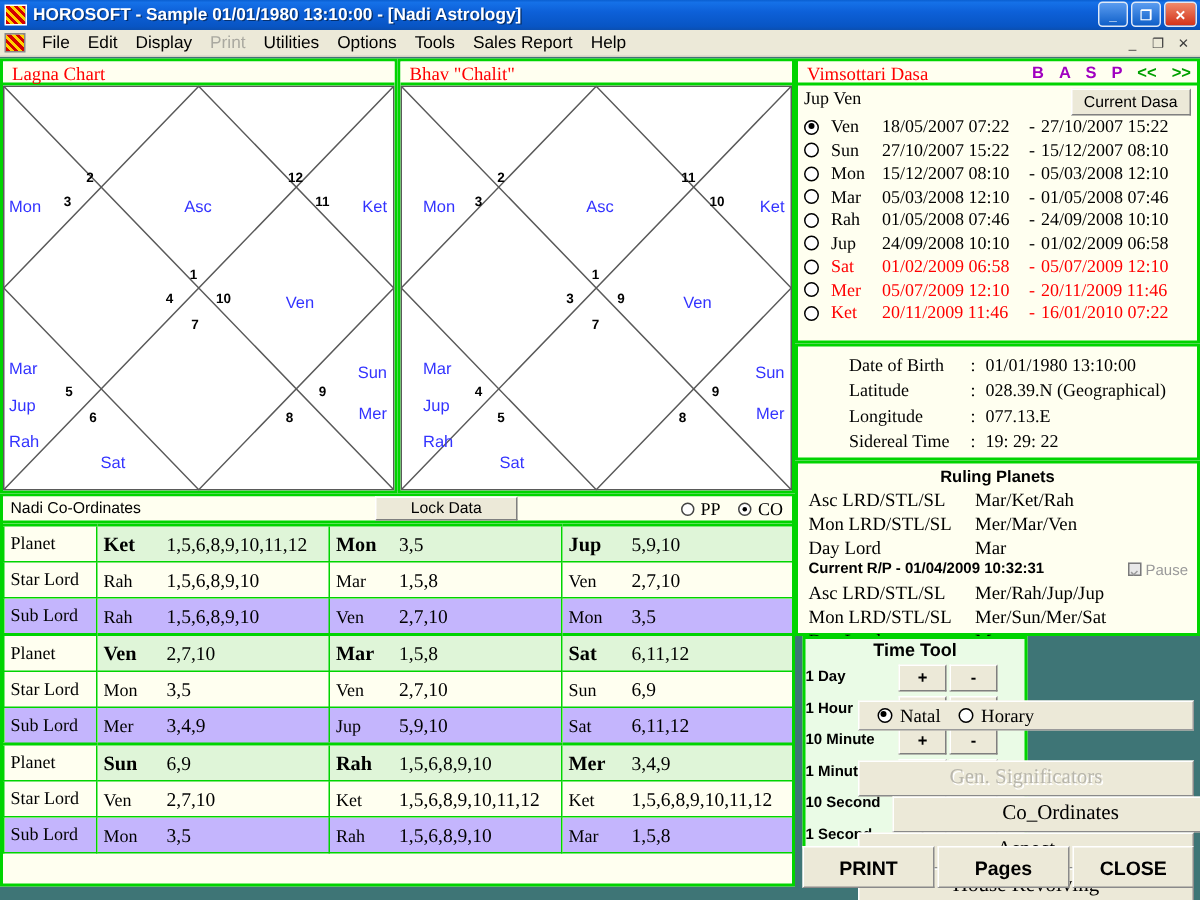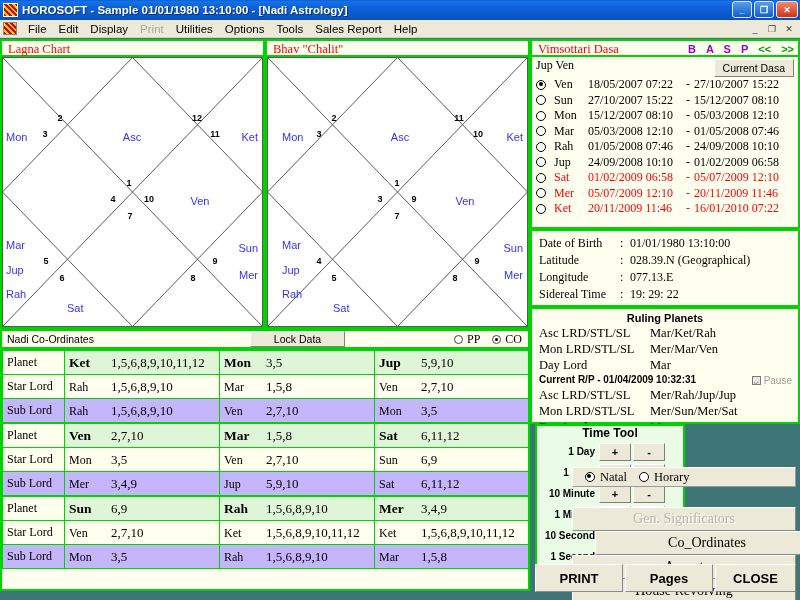--- a/index.html
+++ b/index.html
@@ -89,21 +89,21 @@
   .radio{width:10px;height:10px;border:1.5px solid #000;border-radius:50%;margin-right:8px;
     box-sizing:border-box;position:relative;background:#fff;flex:none;}
   .radio.on::after{content:"";position:absolute;left:1.5px;top:1.5px;width:4px;height:4px;border-radius:50%;background:#000;}
   .dname{width:34px;}
   .dfrom{width:94px;}
   .dsep{width:12px;text-align:center;}
   .dto{width:94px;}
   .drow.red{color:#ff0000;}
 
   
-  .brow{display:flex;font-family:"Liberation Serif",serif;font-size:12px;color:#000;height:17px;align-items:center;}
+  .brow{display:flex;font-family:"Liberation Serif",serif;font-size:12px;color:#000;height:17px;align-items:center;margin-left:27px;}
   .blab{width:88px;padding-left:7px;box-sizing:border-box;}
   .bcol{width:10px;}
   .bval{}
 
   
   .rp-title{text-align:center;font-family:"Liberation Sans",sans-serif;font-size:11px;font-weight:bold;color:#000;line-height:14px;}
   .rprow{display:flex;font-family:"Liberation Serif",serif;font-size:12.5px;color:#000;height:16px;align-items:center;}
   .rpl{width:118px;padding-left:7px;box-sizing:border-box;}
   .rpv{}
   .rpcur{font-family:"Liberation Sans",sans-serif;font-size:10px;font-weight:bold;color:#000;
@@ -141,21 +141,21 @@
   table.nadi tr.grp-top td{border-top:2px solid #00d400;}
   .pn{display:inline-block;font-weight:bold;font-size:13.5px;}
   tr.sl .pn,tr.sub .pn{font-weight:normal;font-size:12px;}
   .pn.w{width:42px;}
   .pv{display:inline-block;}
 
   
   #timetool{background:#eafbe6;}
   .tt-title{text-align:center;font-family:"Liberation Sans",sans-serif;font-size:12px;font-weight:bold;color:#000;line-height:15px;}
   .ttrow{display:flex;align-items:center;height:21px;}
-  .ttlab{width:62px;text-align:right;padding-right:4px;font-family:"Liberation Sans",sans-serif;font-size:10px;font-weight:bold;color:#000;box-sizing:border-box;}
+  .ttlab{width:62px;text-align:left;padding-right:4px;font-family:"Liberation Sans",sans-serif;font-size:10px;font-weight:bold;color:#000;box-sizing:border-box;}
   .ttbtn{width:32px;height:18px;margin-right:2px;
     background:#ece9d8;border:1px solid #fff;border-right-color:#7f7f7f;border-bottom-color:#7f7f7f;
     display:flex;align-items:center;justify-content:center;
     font-family:"Liberation Sans",sans-serif;font-size:11px;font-weight:bold;color:#000;box-sizing:border-box;}
 
   .natal-bar{position:absolute;left:572px;top:428px;width:224px;height:20px;
     background:#ece9d8;border:1px solid #fff;border-right-color:#9a9a9a;border-bottom-color:#9a9a9a;
     display:flex;align-items:center;box-sizing:border-box;font-family:"Liberation Serif",serif;font-size:12.5px;}
   .natal-bar .opt{display:flex;align-items:center;margin-left:12px;}
   .natal-bar .r{width:10px;height:10px;border:1.6px solid #000;border-radius:50%;

